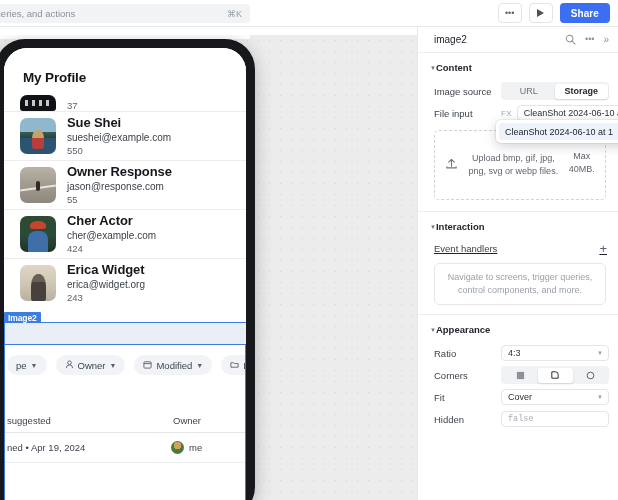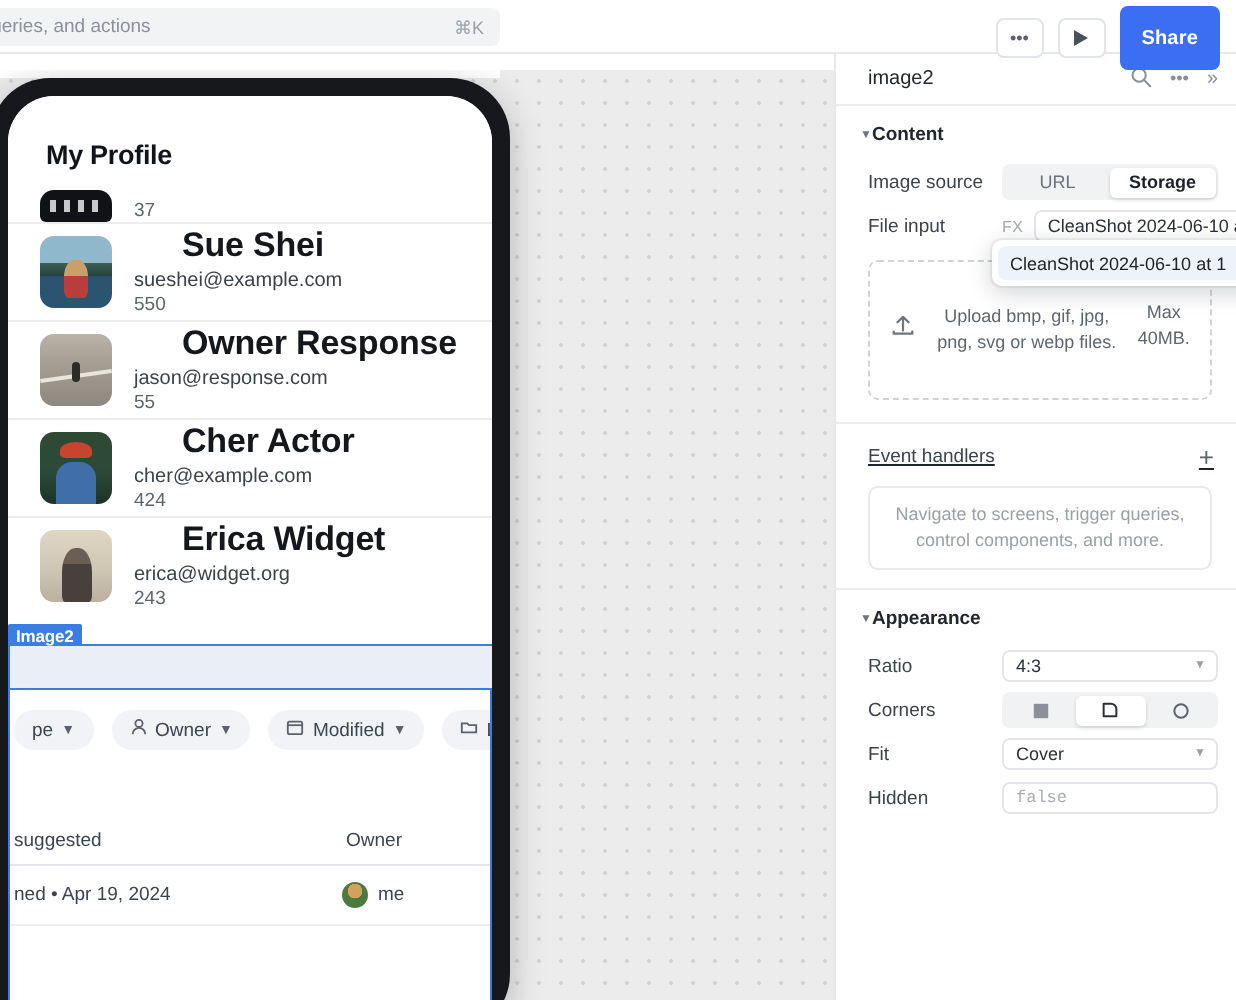--- a/index.html
+++ b/index.html
@@ -30,21 +30,21 @@
     position: absolute; right: 8px; top: 3px;
     display: flex; align-items: center; gap: 7px;
   }
   .icon-btn {
     width: 24px; height: 20px; border: 1px solid #e1e4e8; border-radius: 4px;
     background: #fff; display: flex; align-items: center; justify-content: center;
     color: #5b6270; font-size: 9px; line-height: 1;
   }
   .icon-btn svg { display: block; }
   .share-btn {
-    height: 32px; padding: 0 11px; border-radius: 4px; background: #3b6ef3;
+    height: 20px; padding: 0 11px; border-radius: 4px; background: #3b6ef3;
     color: #fff; font-size: 10px; font-weight: 600;
     display: flex; align-items: center; justify-content: center;
     letter-spacing: .1px;
   }
 
   
   .canvas {
     position: absolute; left: 0; top: 35px; width: 417px; height: 473px;
     background-color: #ececec;
     background-image: radial-gradient(#d2d2d2 0.8px, transparent 0.9px);
@@ -81,21 +81,21 @@
     padding: 8px 14px 8px 16px; border-top: 1px solid #ededed;
     height: 49px;
   }
   .prow.clipped { height: 20px; padding-top: 0; padding-bottom: 0; border-top: none; overflow: hidden; align-items: flex-end;}
   .avatar {
     width: 36px; height: 36px; border-radius: 7px; flex: 0 0 36px;
     overflow: hidden; position: relative; background: #cfd3d6;
   }
   .avatar.clip { height: 16px; border-radius: 7px 7px 3px 3px; }
   .pinfo { min-width: 0; }
-  .pname { font-size: 17px; font-weight: 700; color: #14171b; line-height: 1.25; letter-spacing: -.1px; margin-left: 24px;}
+  .pname { font-size: 13px; font-weight: 700; color: #14171b; line-height: 1.25; letter-spacing: -.1px;}
   .pmail { font-size: 10px; color: #3c4249; line-height: 1.35; }
   .pnum { font-size: 9.5px; color: #5d646c; line-height: 1.3; }
   .pnum-only { font-size: 9.5px; color: #5d646c; }
 
   
   .av-kayak { background:
      linear-gradient(#8fb8cd 0%, #8fb8cd 38%, #3c5e55 38%, #24453f 55%, #2a5470 55%, #2a5470 100%); }
   .av-kayak:after { content:""; position:absolute; left:34%; top:34%; width:32%; height:52%;
      background: linear-gradient(#c9a06a 0 42%, #b83e3e 42% 100%); border-radius: 45% 45% 20% 20%; }
   .av-road { background: linear-gradient(#b9b2a6 0%, #a39c91 45%, #8e887e 100%); }
@@ -421,20 +421,24 @@
               <path d="M7 10V3M4 5.5L7 2.6l3 2.9" fill="none" stroke="#6f757d" stroke-width="1.2" stroke-linecap="round" stroke-linejoin="round"></path>
               <path d="M2 10.5v1.2h10v-1.2" fill="none" stroke="#6f757d" stroke-width="1.2" stroke-linecap="round"></path>
             </svg>
         </span>
         <div class="dz-text">Upload bmp, gif, jpg, png, svg or webp files.</div>
         <div class="dz-text" style="margin-top:-4px">Max 40MB.</div>
       </div>
     </div>
 
     <div class="section">
+      <div class="sec-head">
+        <span class="caret">▼</span>
+        <span>Interaction</span>
+      </div>
       <div class="eh-head">
         <span class="eh-label">Event handlers</span>
         <span class="eh-plus">+</span>
       </div>
       <div class="eh-box">
         <div class="eh-box-text">Navigate to screens, trigger queries, control components, and more.</div>
       </div>
     </div>
 
     <div class="section" style="border-bottom:none">

